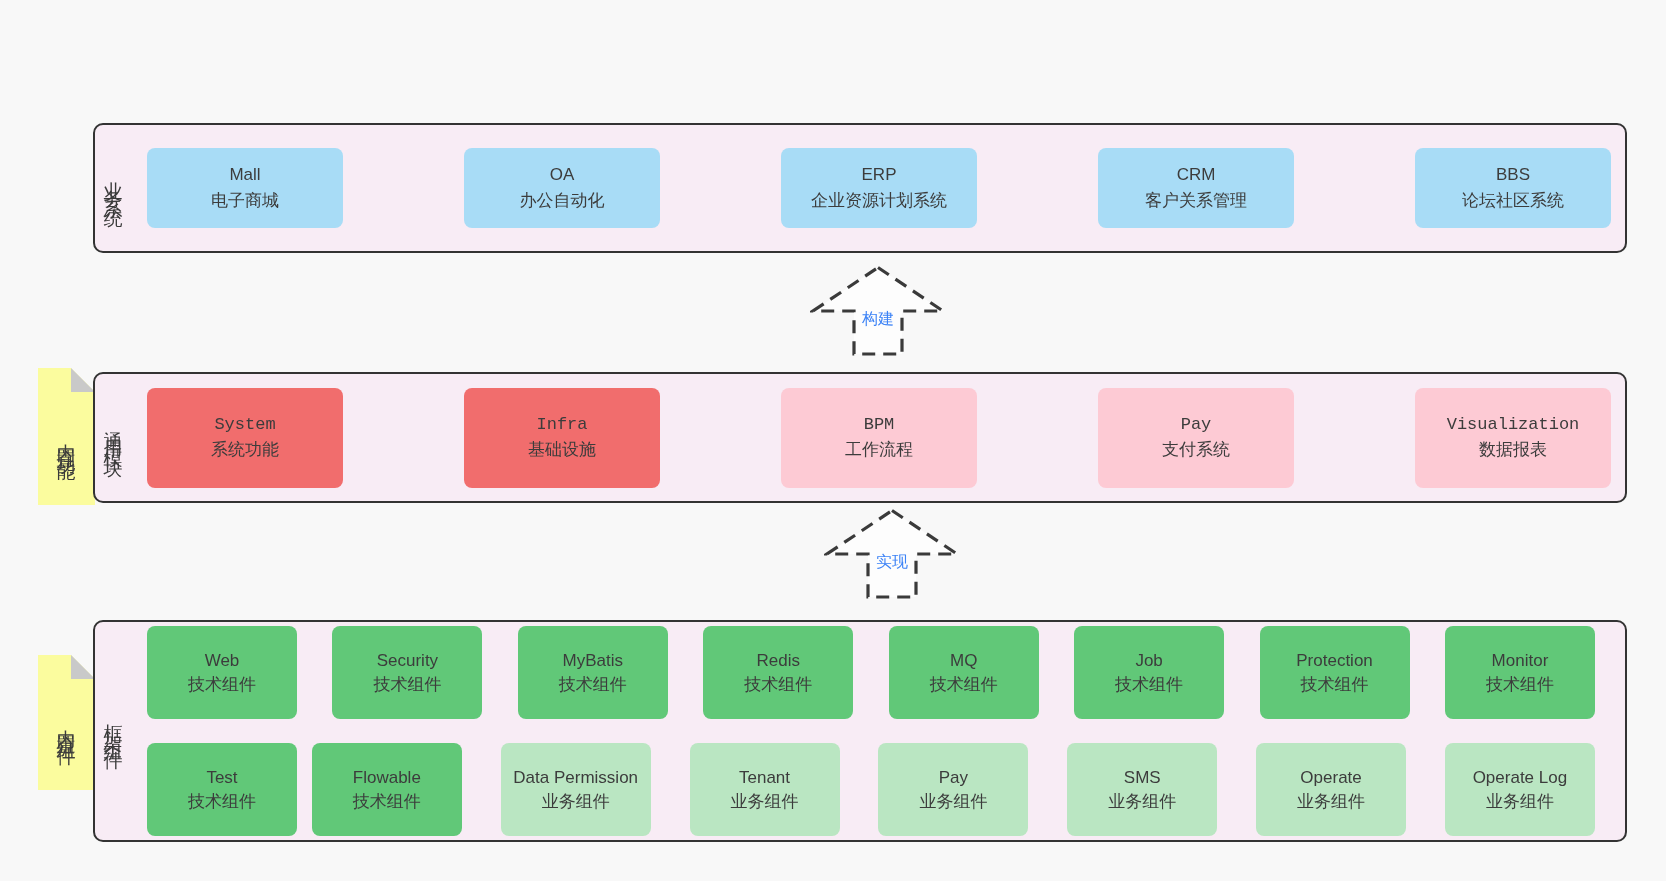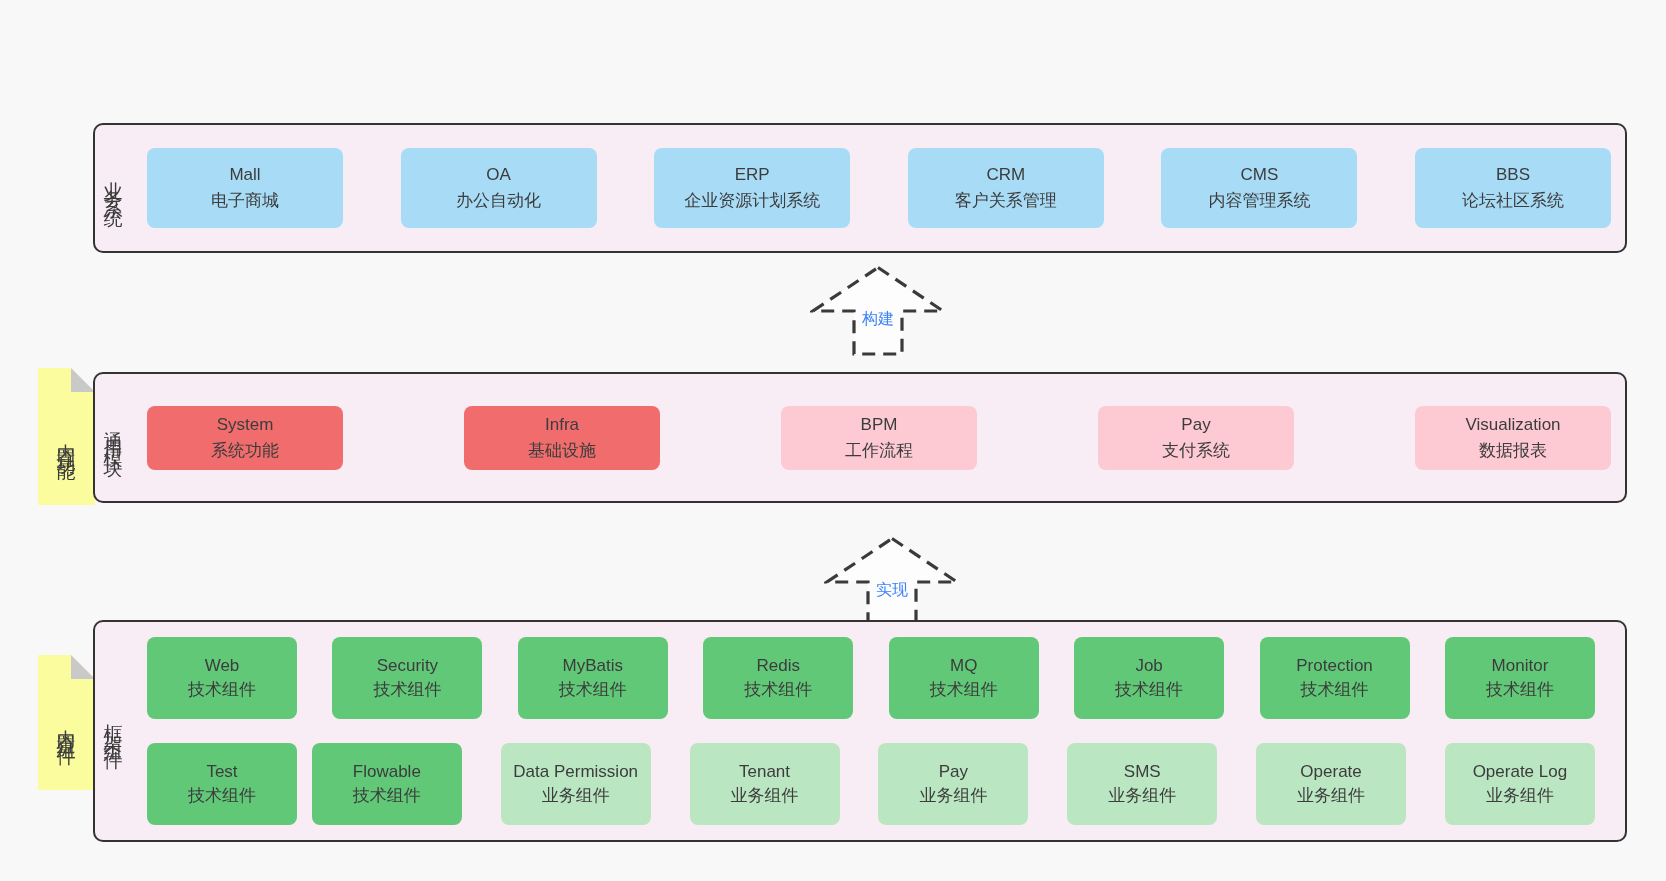--- a/index.html
+++ b/index.html
@@ -38,22 +38,22 @@
   }
   #panel-components .row{position:static;display:flex;justify-content:space-between;}
 
   .box{
     box-sizing:border-box;border-radius:8px;
     display:flex;flex-direction:column;justify-content:center;align-items:center;
     text-align:center;line-height:26px;font-size:17px;color:#3c3c3c;
     padding:8px 6px;
   }
   #panel-business .box{width:196px;height:80px;}
-  #panel-modules  .box{width:196px;height:64px;}
-  #panel-components .box{width:150px;height:82px;line-height:24px;}
+  #panel-modules  .box{width:196px;height:100px;font-family:Liberation Mono, monospace;}
+  #panel-components .box{width:150px;height:93px;line-height:24px;}
   .blue{background:var(--blue,#a8dcf6);}
   .red{background:var(--red,#f16d6d);}
   .pink{background:var(--pink,#fdcad4);align-items:center;}
   .green-dark{background:var(--green-dark,#61c878);}
   .green-light{background:var(--green-light,#bae6c2);margin-left:24px;}
 
   .sticky{
     position:absolute;width:57px;z-index:1;
     background:var(--sticky-yellow,#fbfc9e);
     clip-path:polygon(0 0,calc(100% - 24px) 0,100% 24px,100% 100%,0 100%);
@@ -66,21 +66,21 @@
     background:linear-gradient(to bottom left,rgba(0,0,0,0) 0 50%,var(--sticky-fold,#c9c9c9) 50% 100%);
   }
   .sticky .slabel{
     writing-mode:vertical-lr;text-orientation:upright;
     font-size:19px;letter-spacing:6px;line-height:1;margin-bottom:-6px;
     color:var(--text,#3a3a3a);white-space:nowrap;
   }
 
   .arrow{position:absolute;width:136px;height:92px;z-index:1;}
   #arrow-build{left:810px;top:265px;}
-  #arrow-implement{left:824px;top:536px;}
+  #arrow-implement{left:824px;top:508px;}
   .arrow svg{display:block;width:136px;height:92px;}
   .arrow .alabel{
     position:absolute;left:50%;top:44px;transform:translateX(-50%);
     background:#fdfdfd;padding:0 2px;font-size:16px;color:#3b82f6;white-space:nowrap;
   }
 </style>
 </head>
 <body>
 
 <div class="sticky" id="sticky-features">
@@ -103,24 +103,20 @@
         <div class="box-name">OA</div>
         <div class="box-desc">办公自动化</div>
       </div>
       <div class="box blue">
         <div class="box-name">ERP</div>
         <div class="box-desc">企业资源计划系统</div>
       </div>
       <div class="box blue">
         <div class="box-name">CRM</div>
         <div class="box-desc">客户关系管理</div>
-      </div>
-      <div class="box blue">
-        <div class="box-name">CMS</div>
-        <div class="box-desc">内容管理系统</div>
       </div>
       <div class="box blue">
         <div class="box-name">BBS</div>
         <div class="box-desc">论坛社区系统</div>
       </div>
     </div>
 </section>
 
 <div class="arrow" id="arrow-build">
   <svg viewBox="0 0 136 92">

